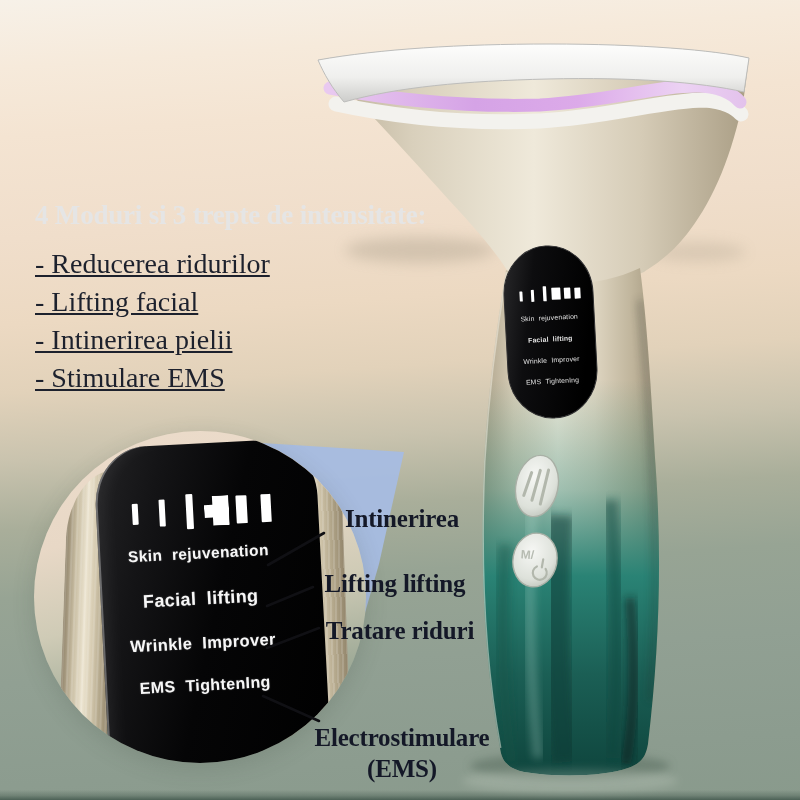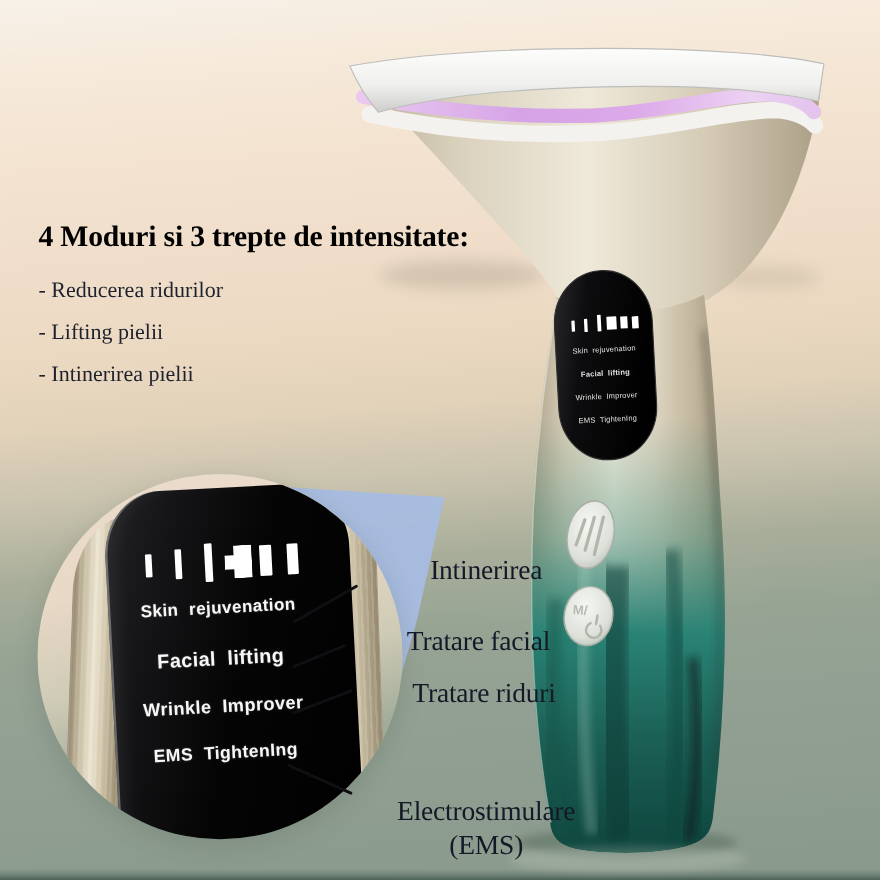--- a/index.html
+++ b/index.html
@@ -9,23 +9,23 @@
       background:linear-gradient(176deg,
         #f7f1e8 0%, #f6eadb 8%, #f4e4d2 16%, #f0decb 28%, #ecd9c2 38%,
         #e2d2ba 46%, #c9c3ae 54%, #a9ae9a 62%, #97a494 70%, #91a093 80%,
         #8c9c8f 92%, #899a8c 100%);}
   .bottom-strip{position:absolute;left:0;right:0;bottom:0;height:10px;
       background:linear-gradient(180deg, rgba(95,115,102,0) 0%, rgba(90,110,98,.55) 55%, #4c6156 100%);}
   svg.layer{position:absolute;left:0;top:0;width:800px;height:800px;pointer-events:none;}.z2{z-index:2}.z3{z-index:3}.z5{z-index:5}
 
   
   .intro{position:absolute;left:35px;top:200px;width:460px;color:#141827;z-index:6;}
-  .intro-title{font-size:27px;font-weight:bold;letter-spacing:-0.2px;color:#000000;white-space:nowrap;}
+  .intro-title{font-size:27px;font-weight:bold;letter-spacing:-0.2px;color:#e5e5e5;white-space:nowrap;}
   .intro-bullets{margin-top:14px;}
-  .intro-bullets .b{font-size:20px;line-height:38px;color:#1d212d;white-space:nowrap;}
+  .intro-bullets .b{font-size:28px;line-height:38px;color:#1d212d;white-space:nowrap;text-decoration:underline;}
 
   
   .inset{position:absolute;left:34px;top:431px;width:332px;height:332px;border-radius:50%;
          overflow:hidden;z-index:4;box-shadow:0 6px 22px rgba(60,70,60,.18);}
   .inset-bg{position:absolute;inset:0;
       background:linear-gradient(168deg,#ecdccb 0%,#e8d8c6 30%,#cfcbb6 52%,#a0ab98 74%,#8fa091 100%);}
   .gold{position:absolute;background:
       repeating-linear-gradient(90deg, rgba(255,255,255,.14) 0 2px, rgba(0,0,0,0) 2px 5px),
       linear-gradient(90deg,#8f8269 0%,#c8bda2 22%,#ece4d0 45%,#d6cbb1 62%,#b2a68a 82%,#93866c 100%);}
   .gold-left{left:28px;top:38px;width:48px;height:110%;transform:rotate(2deg);
@@ -46,21 +46,21 @@
   .inset-mode{position:absolute;left:0;width:100%;transform:translateX(-11px);
       text-align:center;color:#f7f7f7;font-family:"Liberation Sans", sans-serif;
       font-weight:bold;letter-spacing:.4px;word-spacing:5px;white-space:nowrap;
       text-shadow:0 0 2px rgba(255,255,255,.25);}
   .im1{top:101px;font-size:15.5px;}
   .im2{top:145px;font-size:18px;}
   .im3{top:190px;font-size:16.5px;}
   .im4{top:233px;font-size:16px;}
 
   
-  .callout{position:absolute;z-index:6;color:#141827;font-weight:normal;text-align:center;margin-left:40px;}
+  .callout{position:absolute;z-index:6;color:#141827;font-weight:bold;text-align:center;}
   .callout .ln{display:block;font-size:25px;line-height:31px;letter-spacing:-0.2px;white-space:nowrap;}
   .c1{left:318px;top:503px;width:168px;}
   .c2{left:305px;top:568px;width:180px;}
   .c3{left:308px;top:615px;width:184px;}
   .c4{left:298px;top:722px;width:208px;}
 
   
   .ptxt{font-family:"Liberation Sans", sans-serif;fill:#e4e4e4;font-size:6.8px;
         letter-spacing:.2px;word-spacing:2px;}
   .btn-glyph-text{font-family:"Liberation Sans", sans-serif;fill:#b7bcb2;font-size:12px;font-weight:bold;}
@@ -235,30 +235,31 @@
       <line x1="267" y1="606" x2="313" y2="587"></line>
       <line x1="267" y1="648" x2="319" y2="628"></line>
       <line x1="263" y1="696" x2="319" y2="721"></line>
     </g>
   </svg>
 
   <div class="intro">
     <div class="intro-title">4 Moduri si 3 trepte de intensitate:</div>
     <div class="intro-bullets">
       <div class="b">- Reducerea ridurilor</div>
-      <div class="b">- Lifting pielii</div>
+      <div class="b">- Lifting facial</div>
       <div class="b">- Intinerirea pielii</div>
+      <div class="b">- Stimulare EMS</div>
     </div>
   </div>
 
   <div class="callout c1">
     <span class="ln">Intinerirea</span>
   </div>
   <div class="callout c2">
-    <span class="ln">Tratare facial</span>
+    <span class="ln">Lifting lifting</span>
   </div>
   <div class="callout c4">
     <span class="ln">Electrostimulare</span>
     <span class="ln">(EMS)</span>
   </div>
   <div class="callout c3">
     <span class="ln">Tratare riduri</span>
   </div>
 
   <div class="bottom-strip"></div>

